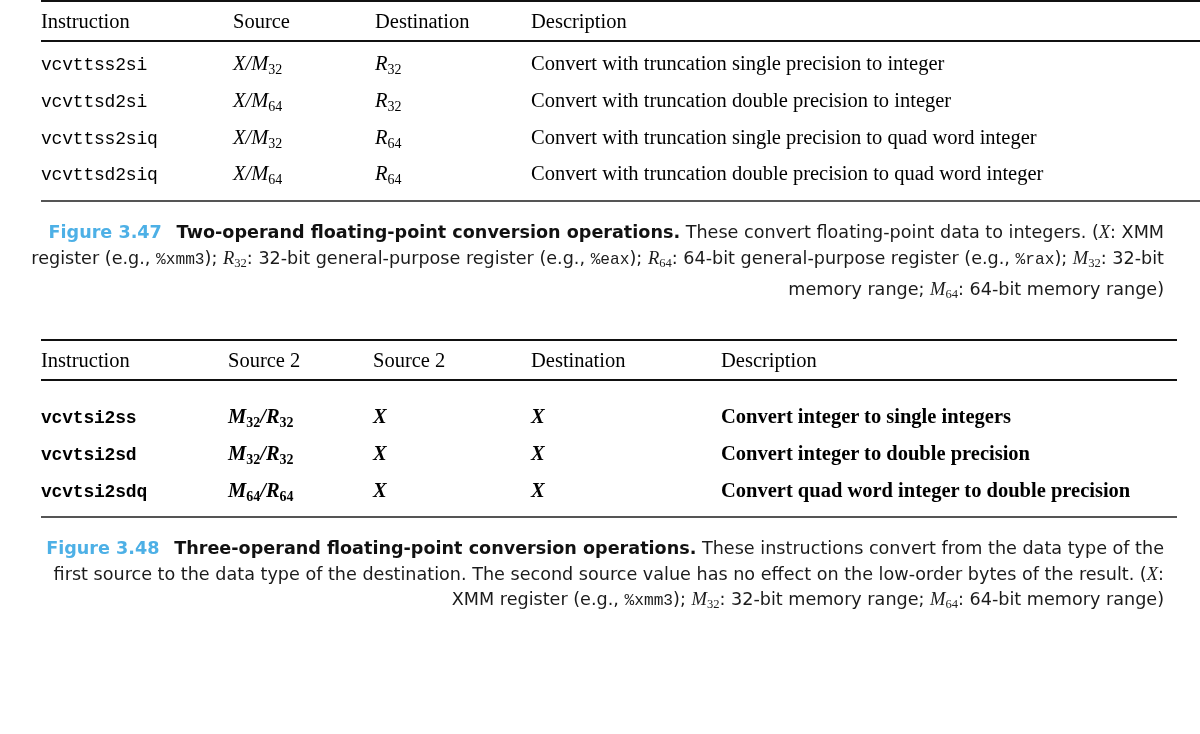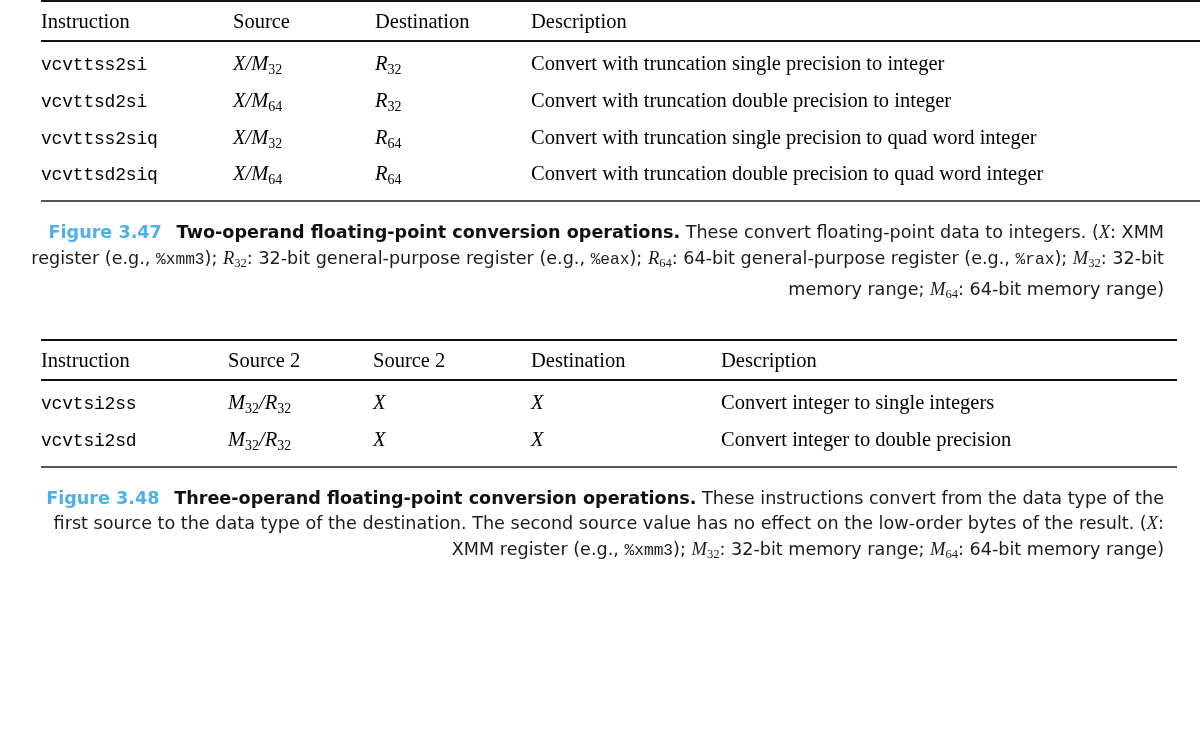--- a/index.html
+++ b/index.html
@@ -205,21 +205,21 @@
           <th class="hdr-cell ctr">Source 2</th>
           <th class="hdr-cell ctr">Source 2</th>
           <th class="hdr-cell ctr">Destination</th>
           <th class="hdr-cell lft">Description</th>
         </tr>
       </thead>
     </table>
 
     <div style="margin-left:41px;width:1136px;" class="rule-head"></div>
 
-    <table class="instr-table" id="table-348-body" style="margin-left:41px;width:1136px;table-layout:fixed;margin-top:6px;">
+    <table class="instr-table" id="table-348-body" style="margin-left:41px;width:1136px;table-layout:fixed;margin-top:20px;font-weight:bold;">
       <colgroup>
         <col style="width:187px">
         <col style="width:145px">
         <col style="width:158px">
         <col style="width:190px">
         <col style="width:456px">
       </colgroup>
       <tbody>
         <tr>
           <td class="row-cell lft"><span class="mono">vcvtsi2ss</span></td>
@@ -228,20 +228,27 @@
           <td class="row-cell ctr"><span class="mathit">X</span></td>
           <td class="row-cell lft"><span class="desc">Convert integer to single integers</span></td>
         </tr>
         <tr>
           <td class="row-cell lft"><span class="mono">vcvtsi2sd</span></td>
           <td class="row-cell ctr"><span class="mathit"><span>M</span><sub>32</sub>/<span>R</span><sub>32</sub></span></td>
           <td class="row-cell ctr"><span class="mathit">X</span></td>
           <td class="row-cell ctr"><span class="mathit">X</span></td>
           <td class="row-cell lft"><span class="desc">Convert integer to double precision</span></td>
         </tr>
+        <tr>
+          <td class="row-cell lft"><span class="mono">vcvtsi2sdq</span></td>
+          <td class="row-cell ctr"><span class="mathit"><span>M</span><sub>64</sub>/<span>R</span><sub>64</sub></span></td>
+          <td class="row-cell ctr"><span class="mathit">X</span></td>
+          <td class="row-cell ctr"><span class="mathit">X</span></td>
+          <td class="row-cell lft"><span class="desc">Convert quad word integer to double precision</span></td>
+        </tr>
       </tbody>
     </table>
 
     <div style="margin-left:41px;width:1136px;margin-top:5px;" class="rule-bot"></div>
 
     <div class="caption" style="margin-top:18px;">
       <span class="fig-label">Figure 3.48</span><span class="sep"></span><span class="sep"></span><span class="fig-title">Three-operand floating-point conversion operations.</span>
       <span>These instructions convert from the data type of the first source to the data type of the destination. The second source value has no effect on the low-order bytes of the result. (</span><span class="mi">X</span><span>: XMM register (e.g., </span><span class="reg">%xmm3</span><span>); </span><span class="mi"><span>M</span><sub>32</sub></span><span>: 32-bit memory range; </span><span class="mi"><span>M</span><sub>64</sub></span><span>: 64-bit memory range)</span>
     </div>
   </div>

